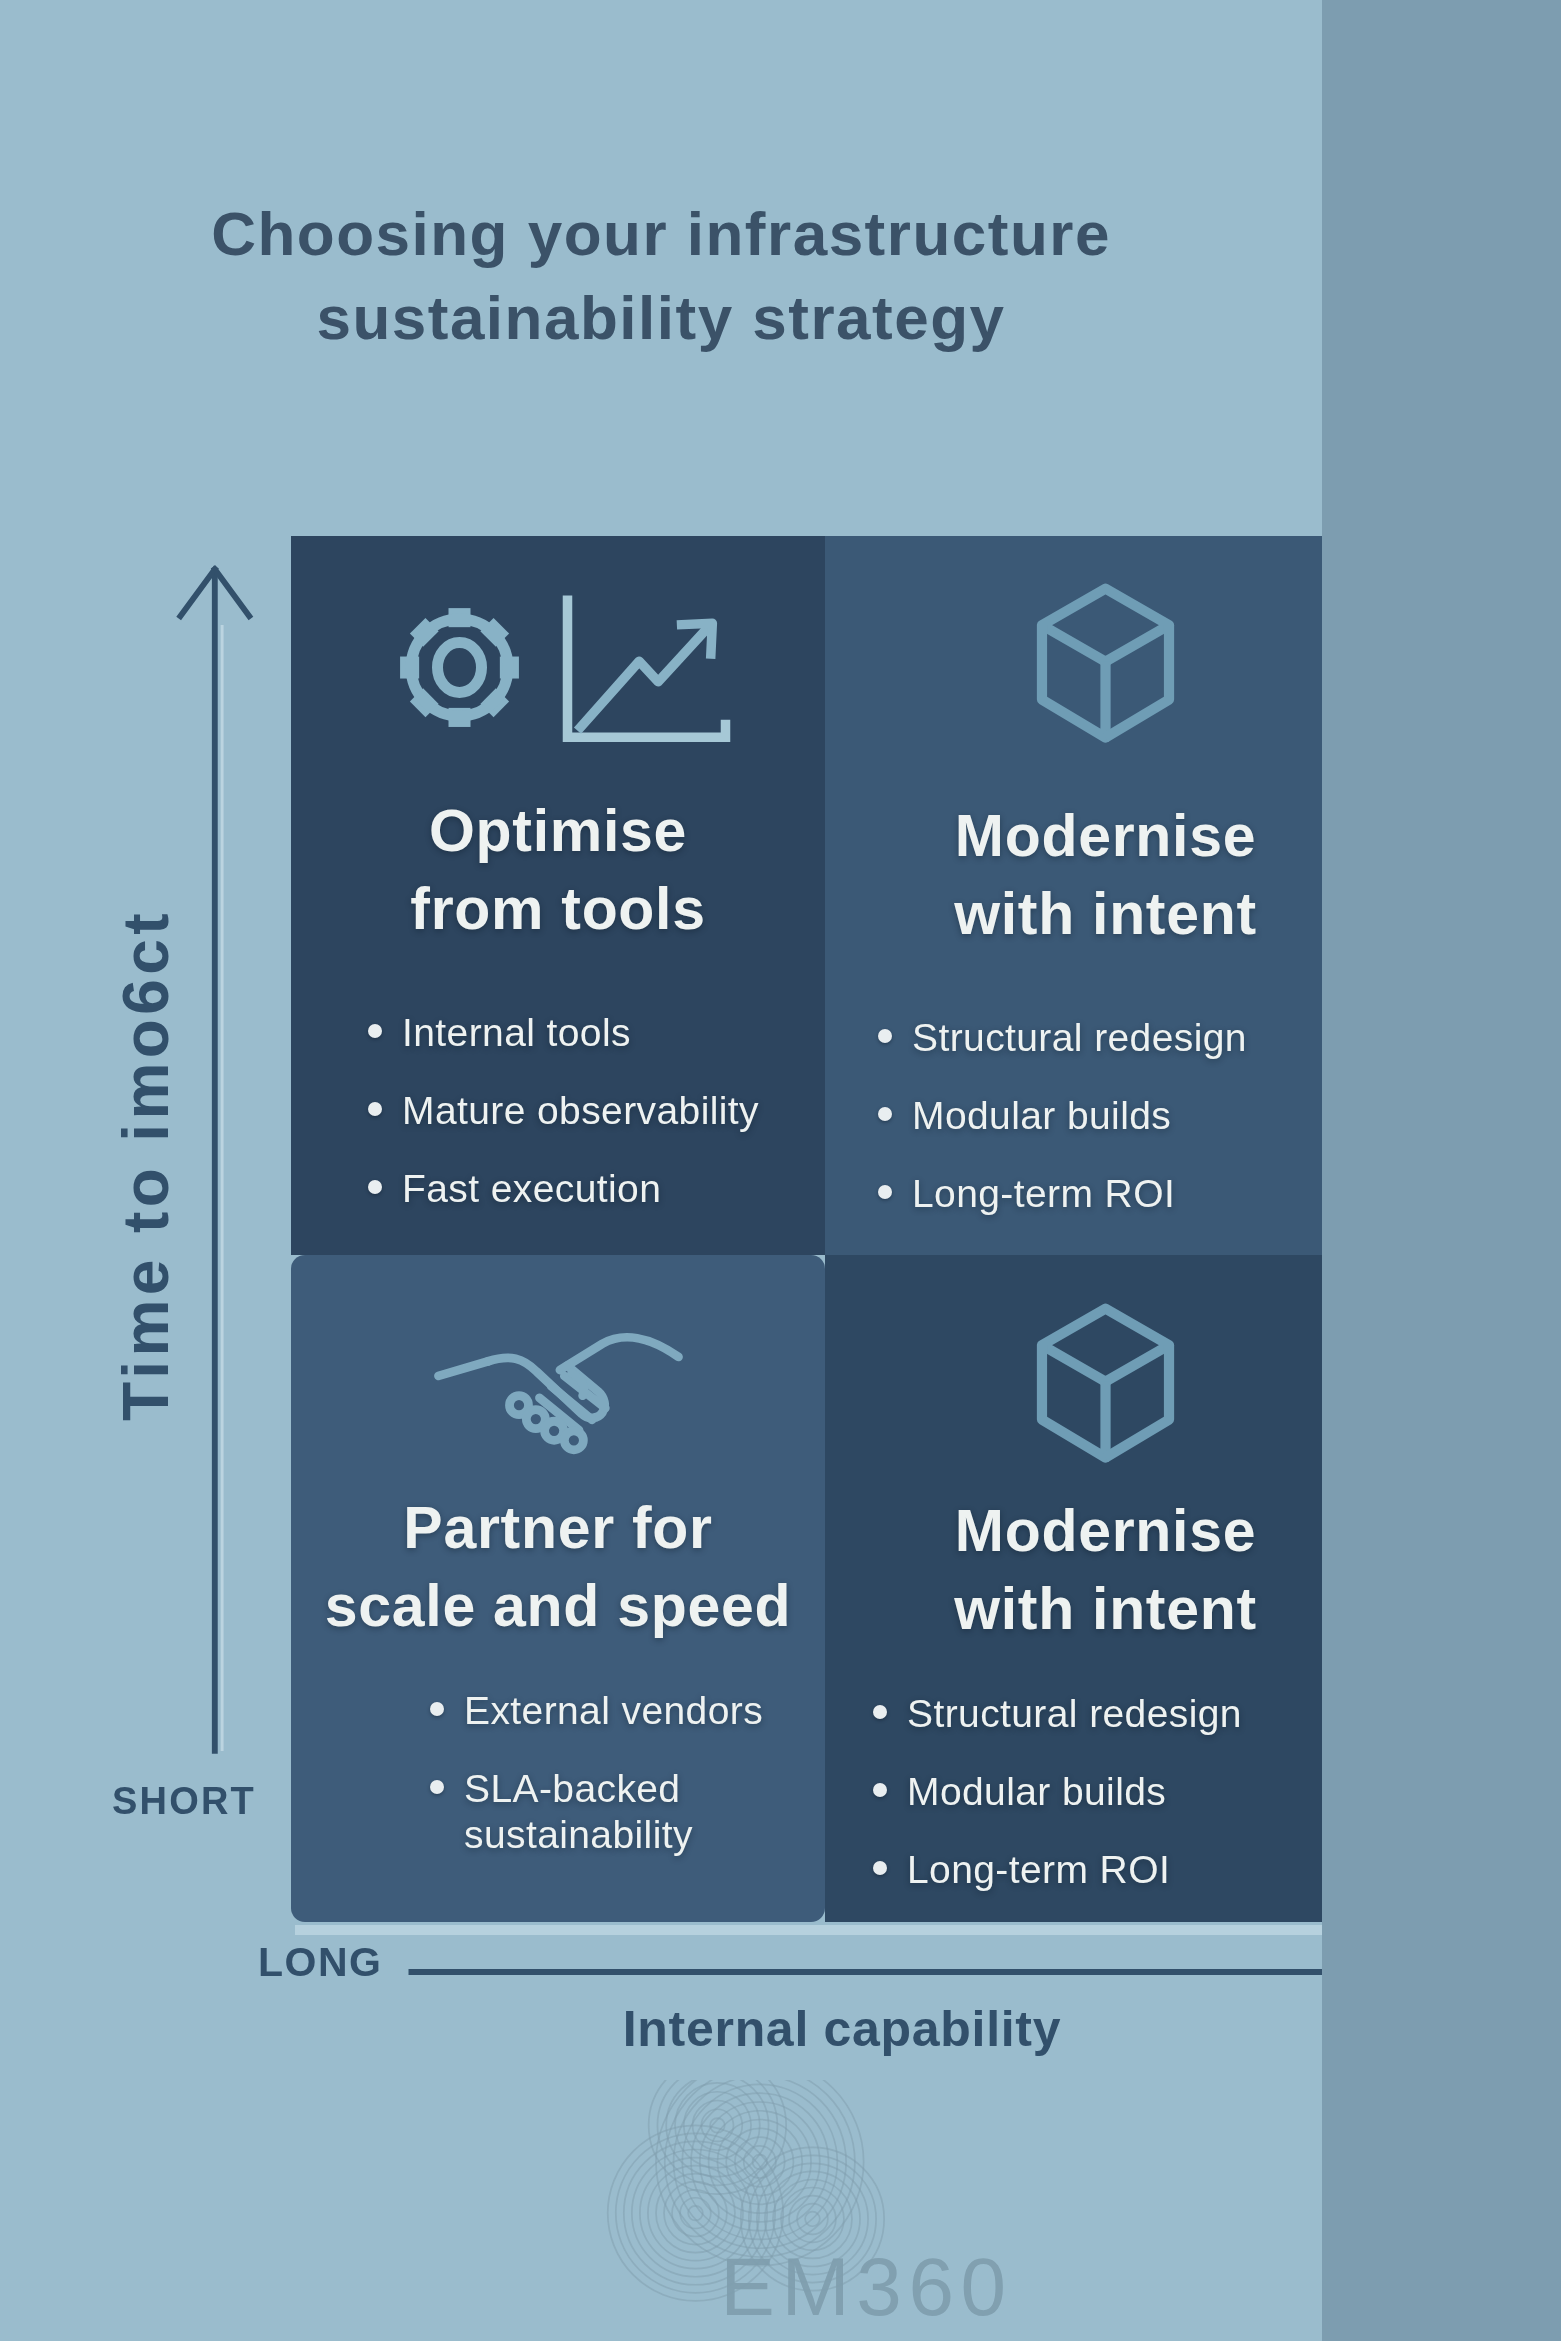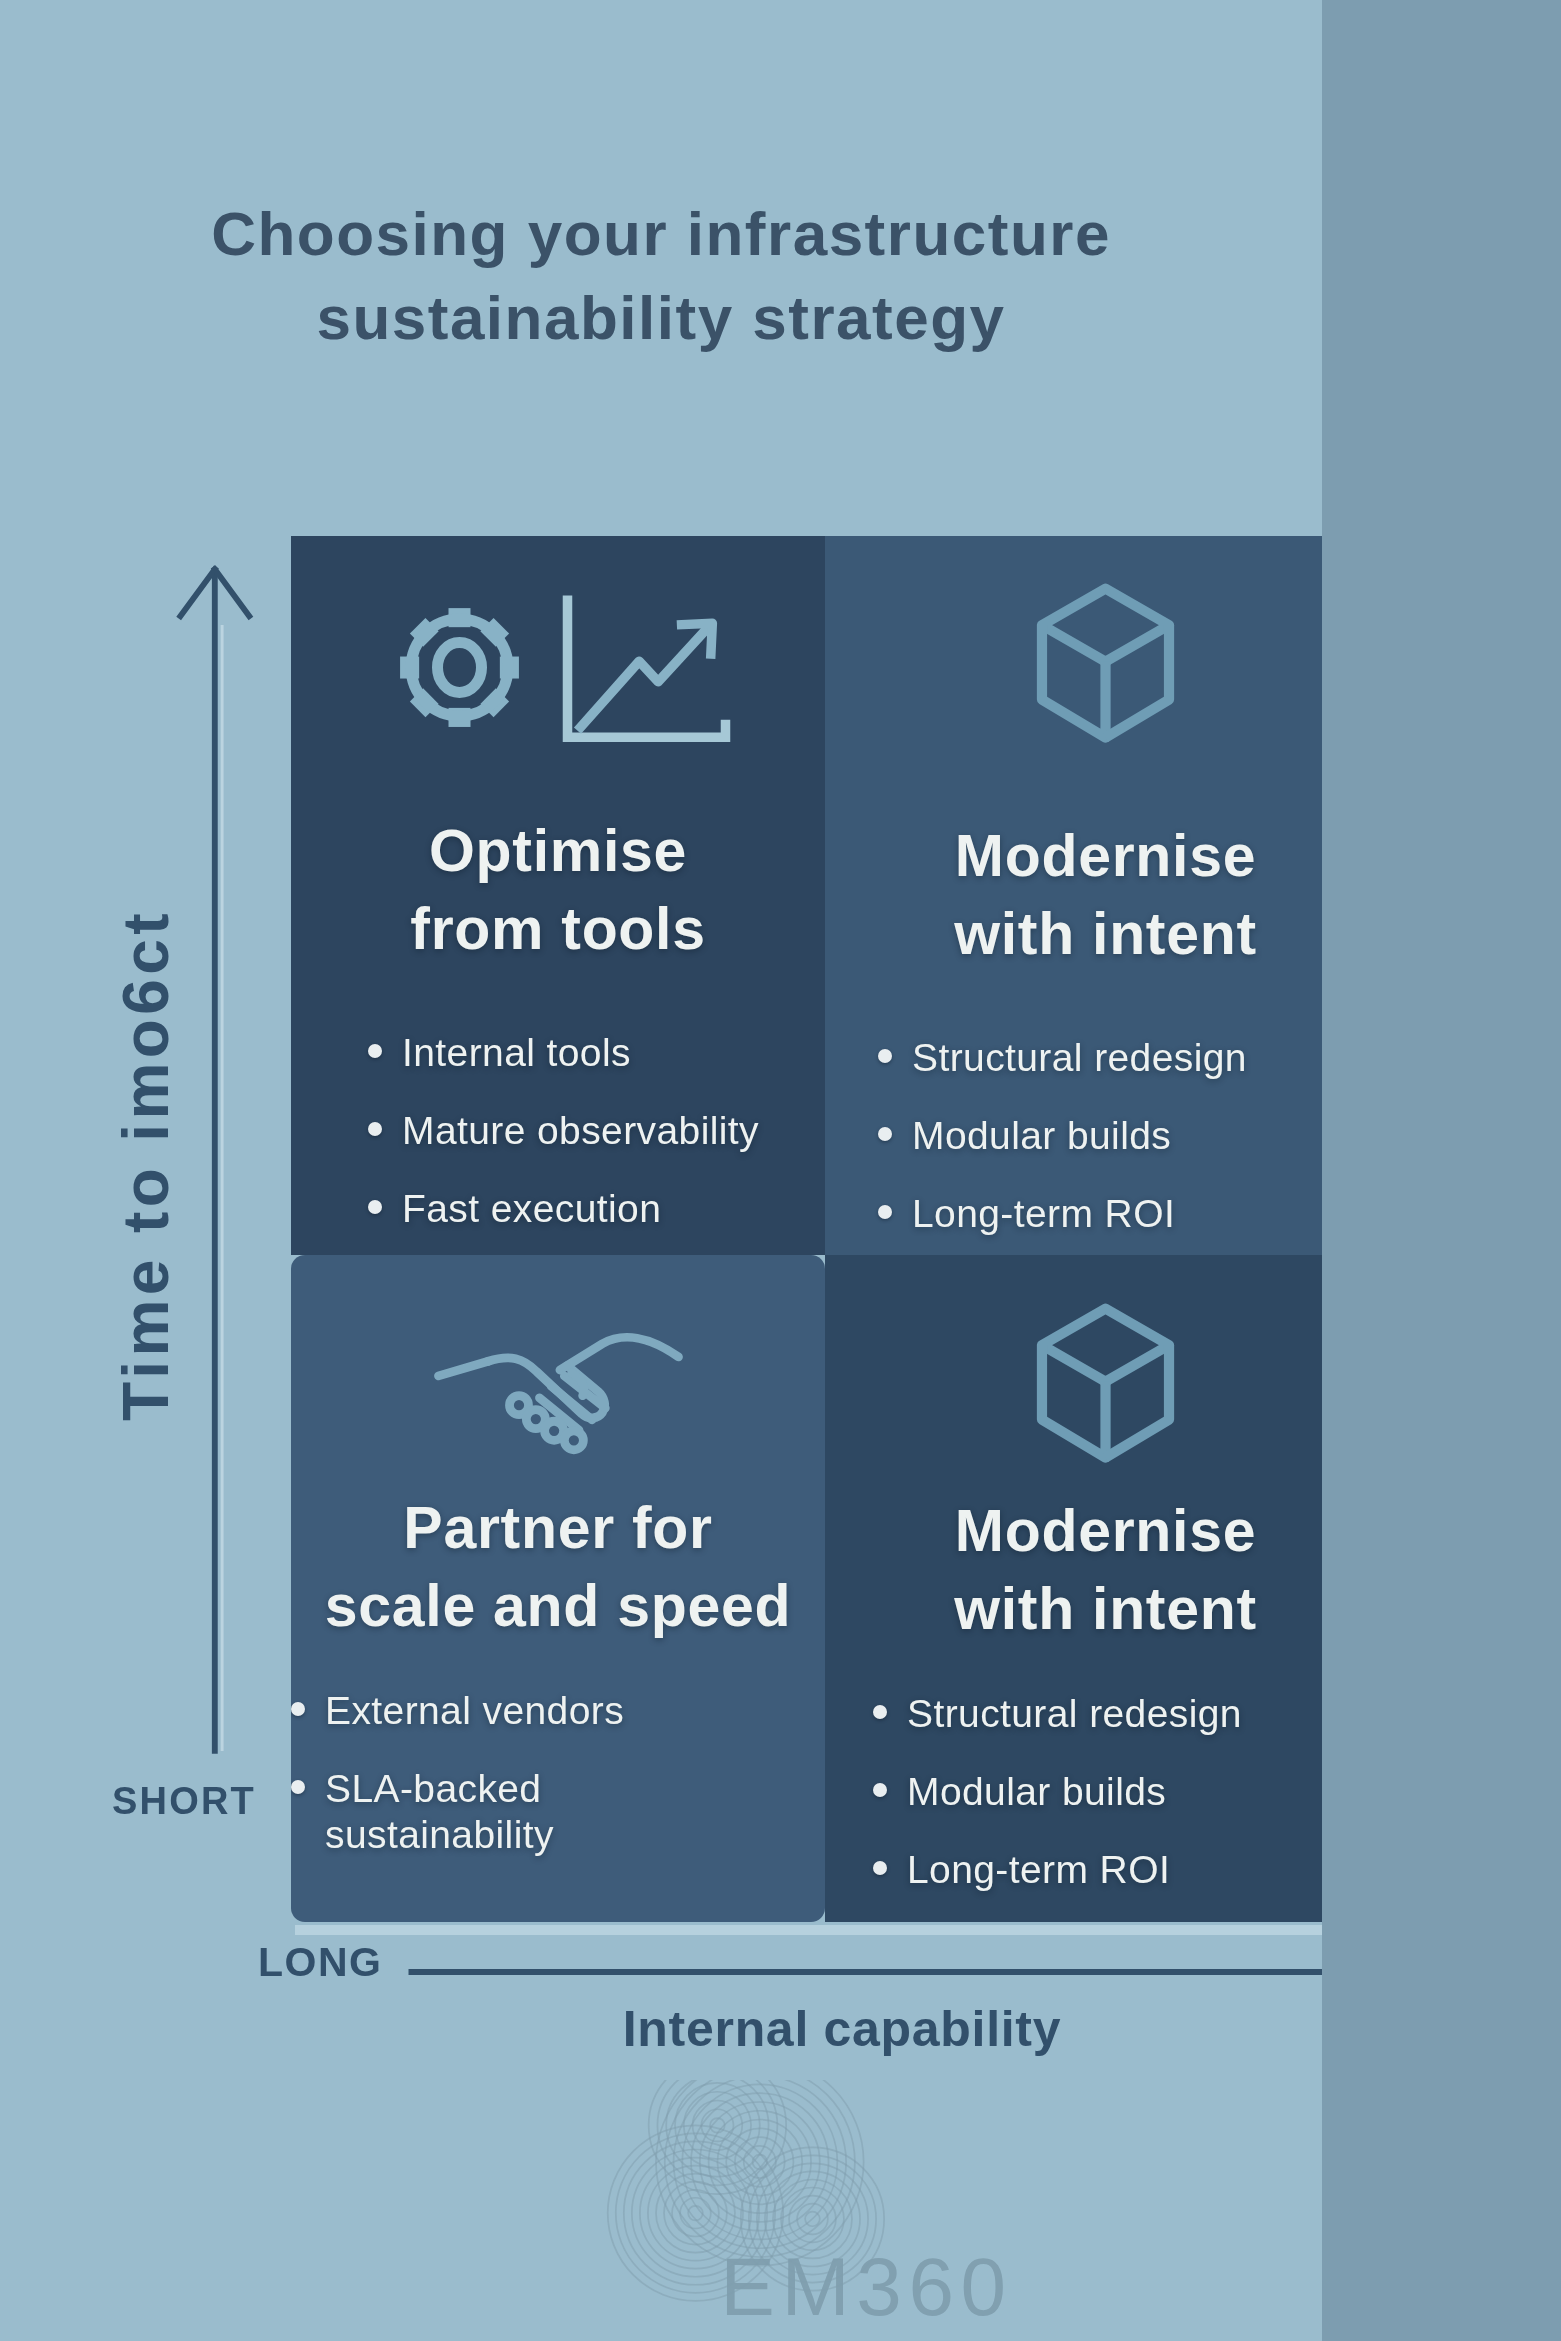--- a/index.html
+++ b/index.html
@@ -42,32 +42,32 @@
   .quad{
     display:flex;flex-direction:column;align-items:center;
     color:var(--q-text);overflow:hidden;
   }
   .quad.tl{background:var(--q-tl);padding-top:51px;}
   .quad.tr{background:var(--q-tr);padding-top:56px;}
   .quad.bl{background:var(--q-bl);padding-top:54px;border-radius:14px;}
   .quad.br{background:var(--q-br);padding-top:57px;}
   .icon-row{display:flex;align-items:flex-end;gap:19px;height:162px;flex:none;}
   .quad-heading{
-    margin-top:64px;text-align:center;
+    margin-top:44px;text-align:center;
     font-size:59px;font-weight:700;line-height:1.32;letter-spacing:0.7px;
     text-shadow:0 2.2px 6.6px rgba(8,20,34,.38);
   }
   .quad.bl .quad-heading,.quad.br .quad-heading{margin-top:19px;}
   .bullets{
     margin-top:61px;align-self:stretch;list-style:none;text-align:left;
   }
   .quad.bl .bullets,.quad.br .bullets{margin-top:42px;}
   .quad.tl .bullets{padding-left:77px;}
   .quad.tr .bullets{padding-left:53px;}
-  .quad.bl .bullets{}
+  .quad.bl .bullets{padding-left:139px;}
   .quad.br .bullets{padding-left:48px;}
   .bullet{
     display:flex;gap:20px;margin-bottom:32px;
     font-size:39px;line-height:1.18;letter-spacing:0.4px;
     text-shadow:0 2.2px 5.9px rgba(8,20,34,.38);
   }
   .dot{
     flex:none;width:14px;height:14px;border-radius:50%;
     background:var(--bullet-dot);margin-top:14.6px;
     box-shadow:0 1.5px 3.7px rgba(8,20,34,.4);

